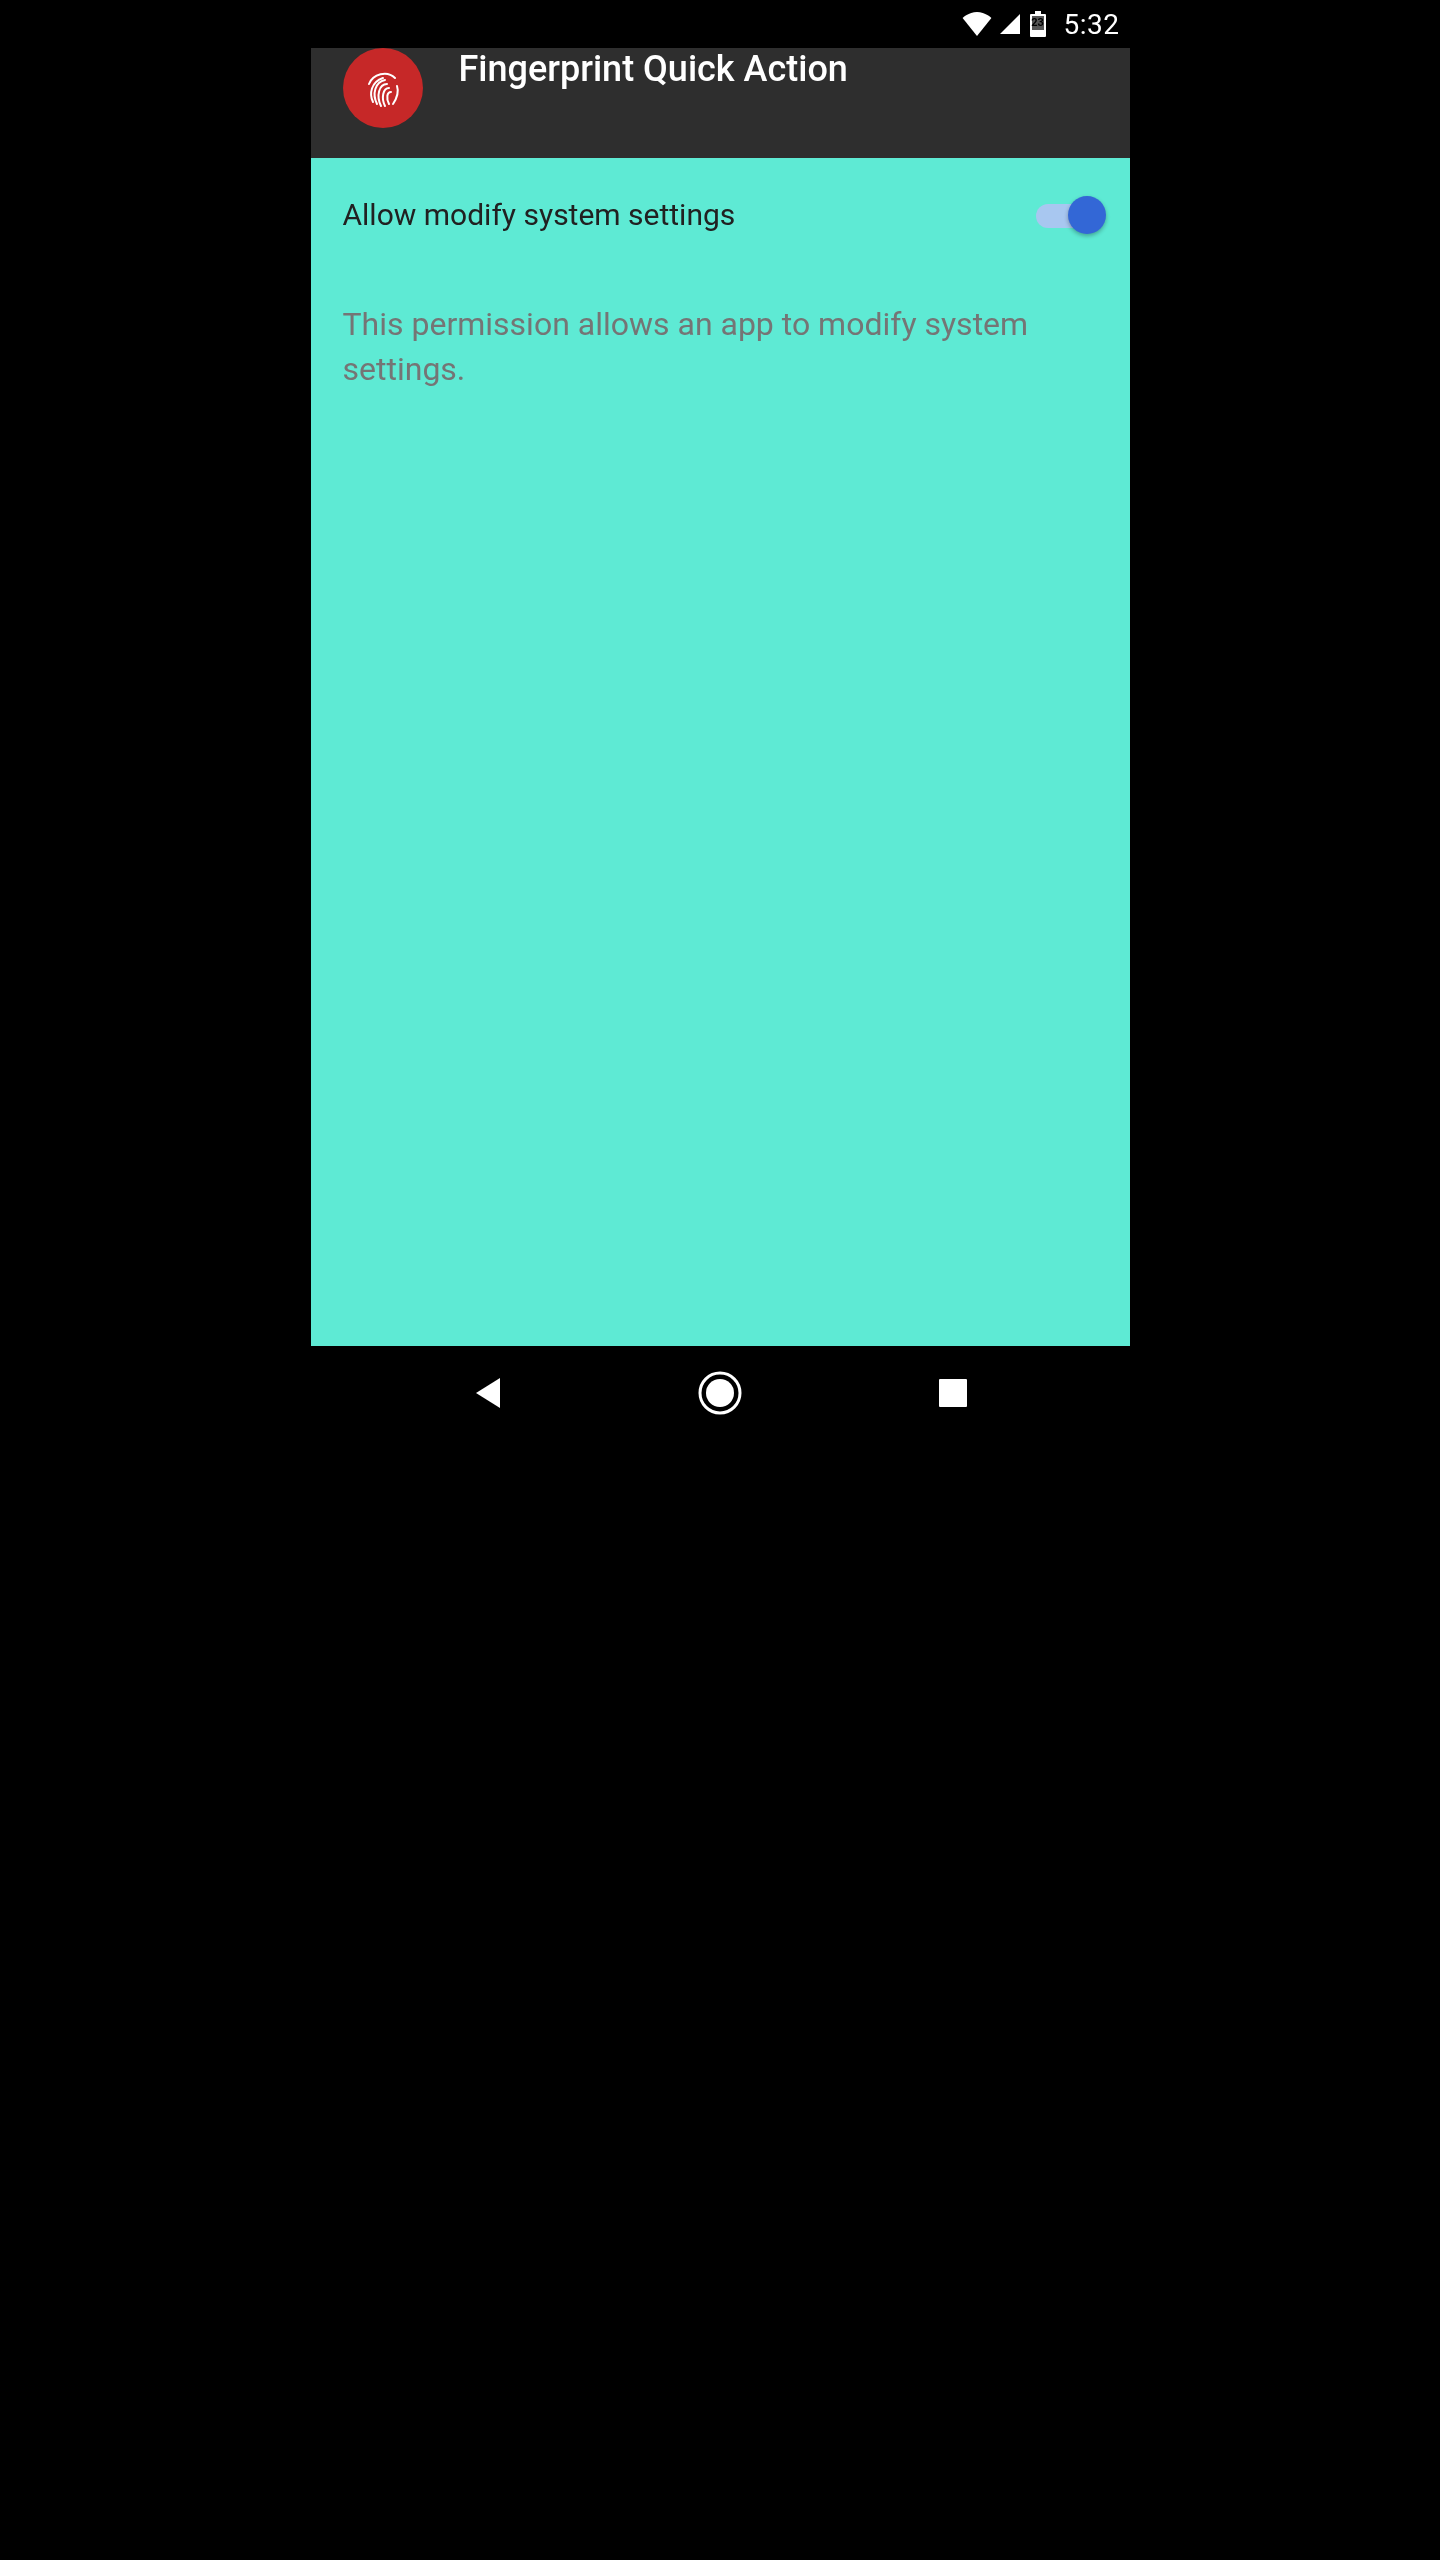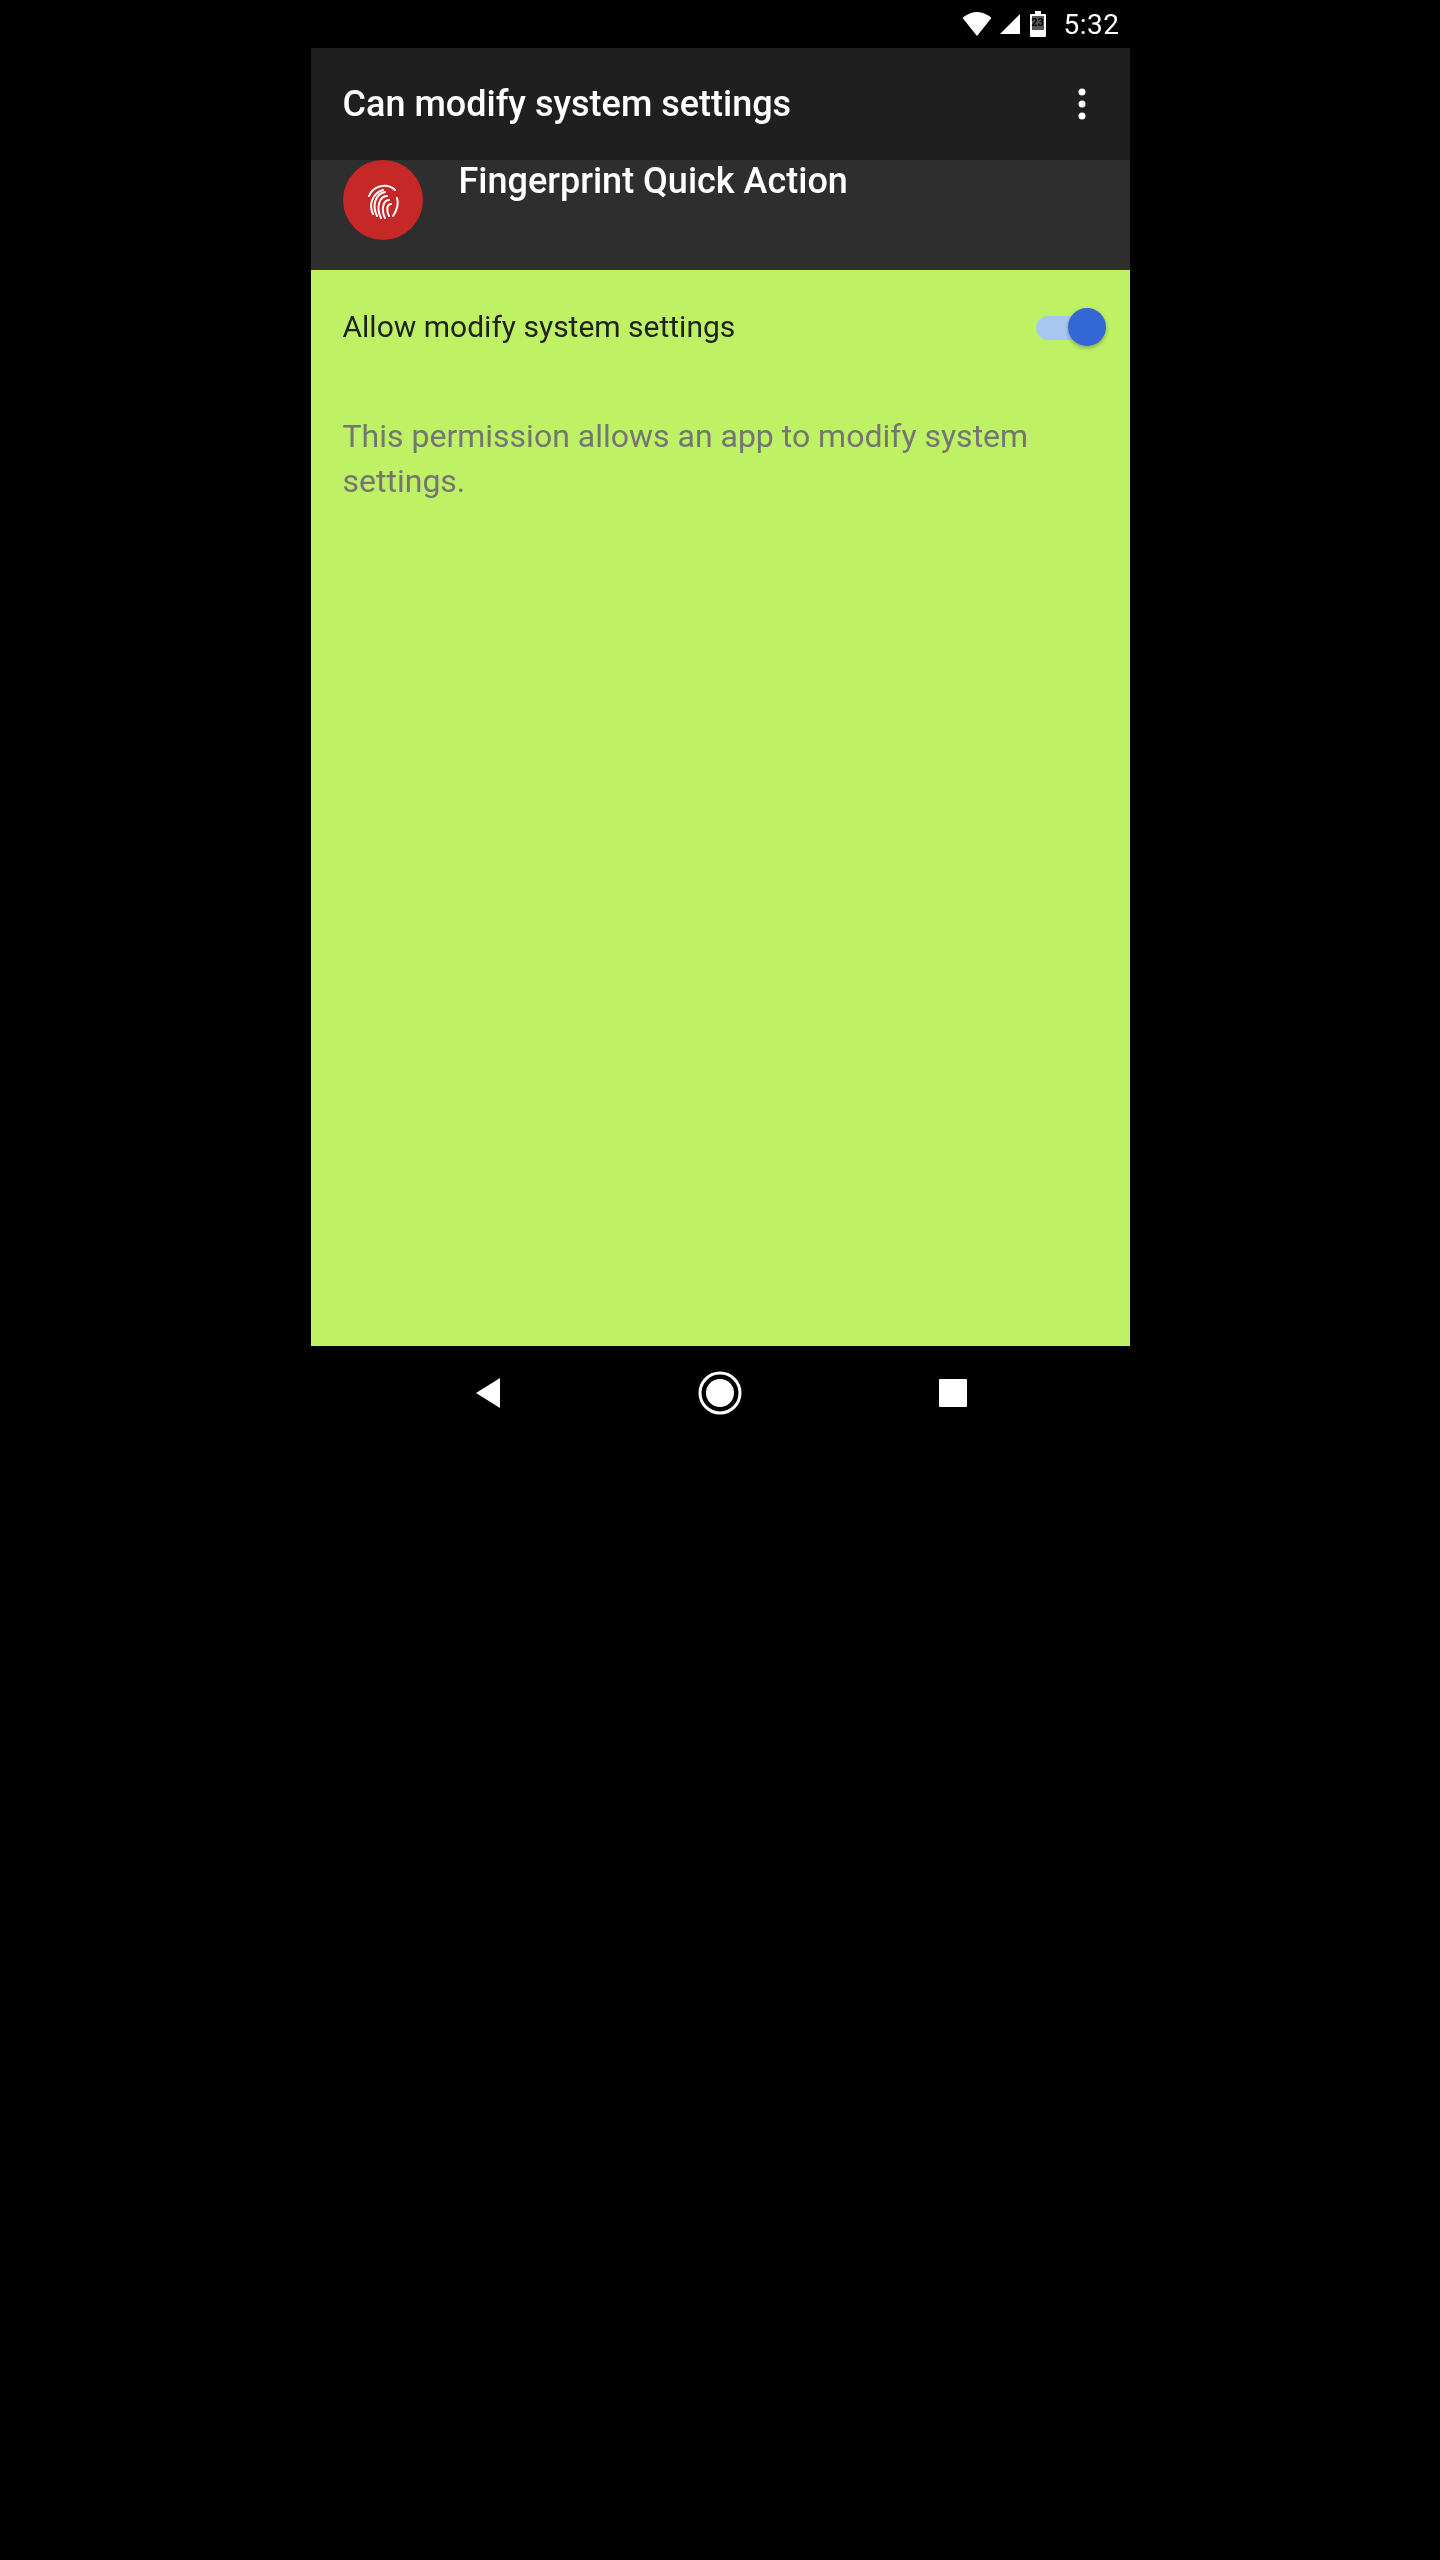--- a/index.html
+++ b/index.html
@@ -90,21 +90,21 @@
       justify-content: center;
       flex-shrink: 0;
     }
     .app-name {
       color: #fff;
       font-size: 36px;
       font-weight: 500;
     }
     .content {
       flex: 1;
-      background: #bef264;
+      background: #5eead4;
       padding-top: 8px;
     }
     .setting-row {
       display: flex;
       align-items: center;
       justify-content: space-between;
       padding: 28px 28px 28px 32px;
     }
     .setting-label {
       color: #212121;
@@ -182,30 +182,20 @@
       <svg width="20" height="26" viewBox="0 0 20 26">
         <rect x="7" y="0" width="6" height="3" fill="#fff"></rect>
         <rect x="2" y="3" width="16" height="23" fill="#fff" rx="1"></rect>
         <rect x="4" y="5" width="12" height="14" fill="#555"></rect>
       </svg>
       <span class="battery-text">23</span>
     </span>
     <span class="time">5:32</span>
   </div>
 
-  <div class="appbar">
-    <div class="appbar-title">Can modify system settings</div>
-    <div class="overflow">
-      <svg width="8" height="32" viewBox="0 0 8 32">
-        <circle cx="4" cy="4" r="3.5" fill="#fff"></circle>
-        <circle cx="4" cy="16" r="3.5" fill="#fff"></circle>
-        <circle cx="4" cy="28" r="3.5" fill="#fff"></circle>
-      </svg>
-    </div>
-  </div>
 
   <div class="app-row">
     <div class="app-icon-circle">
       <svg width="48" height="48" viewBox="0 0 48 48">
         <g fill="none" stroke="#fff" stroke-width="2" stroke-linecap="round">
           <path d="M14 38 C10 30 12 18 24 14"></path>
           <path d="M18 40 C13 30 16 18 26 16"></path>
           <path d="M22 42 C17 32 20 20 28 20"></path>
           <path d="M26 42 C22 34 24 24 30 24"></path>
           <path d="M30 40 C27 34 28 28 32 28"></path>

